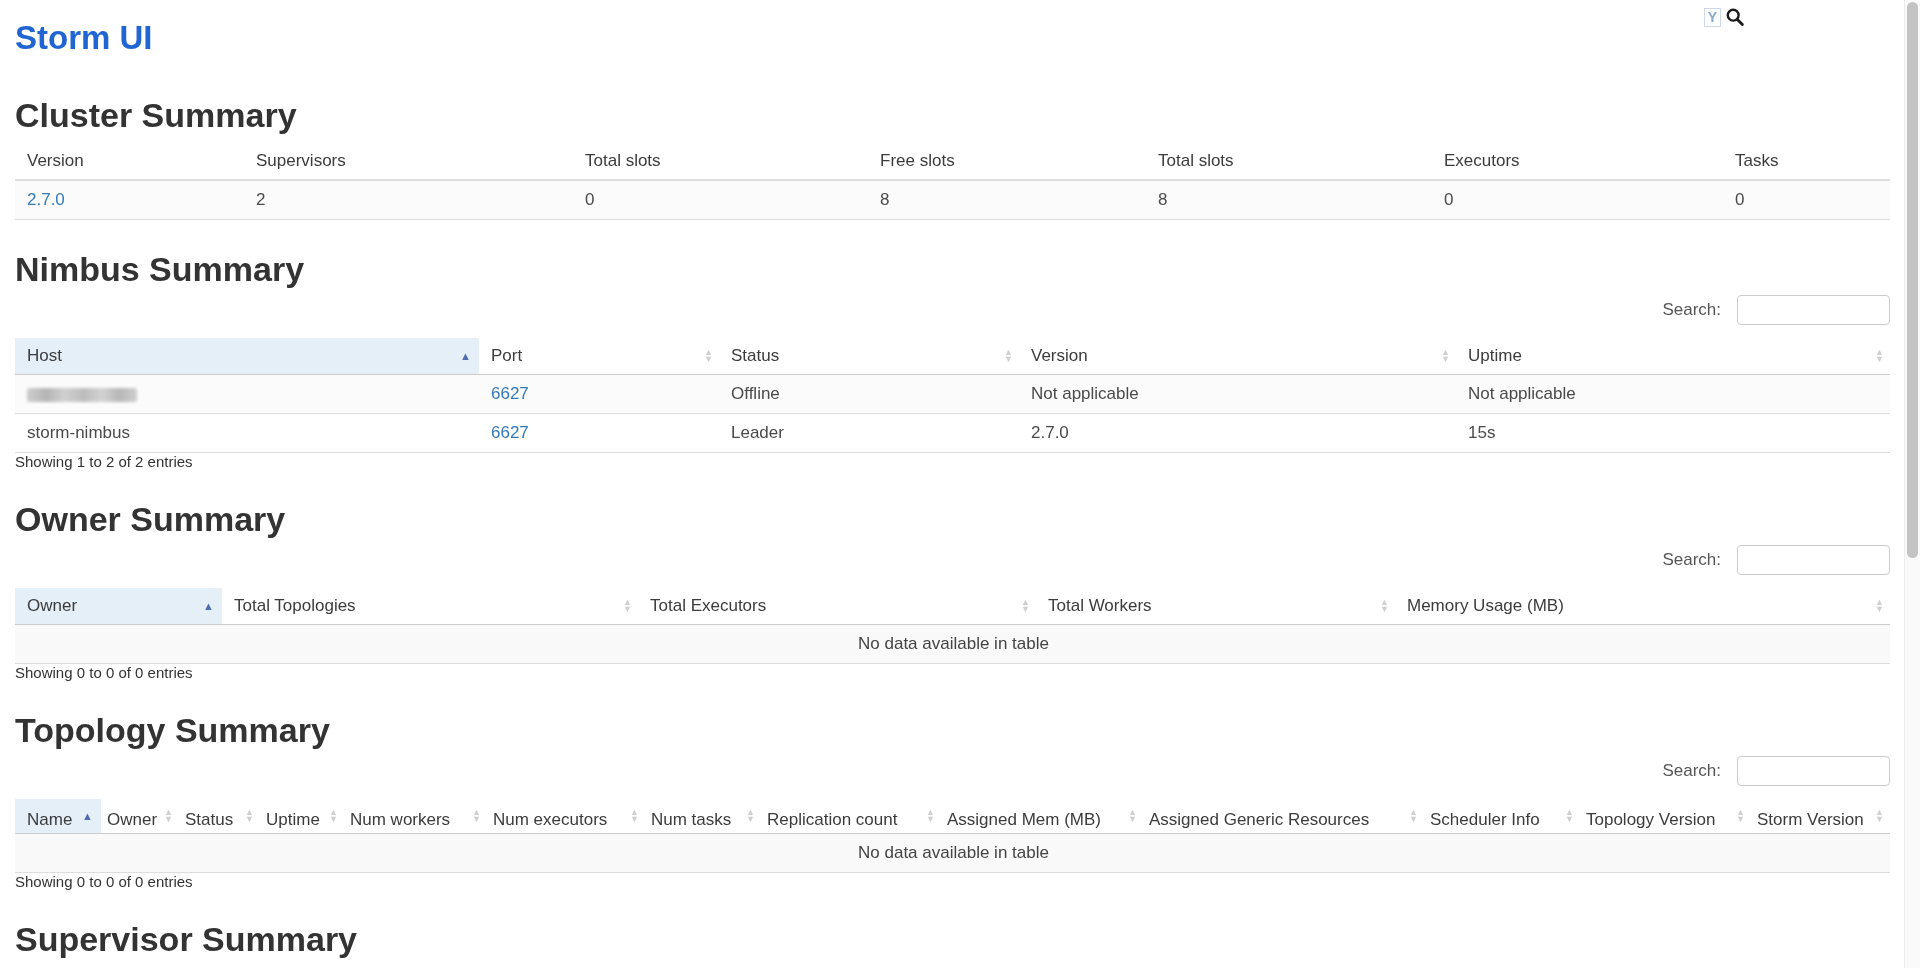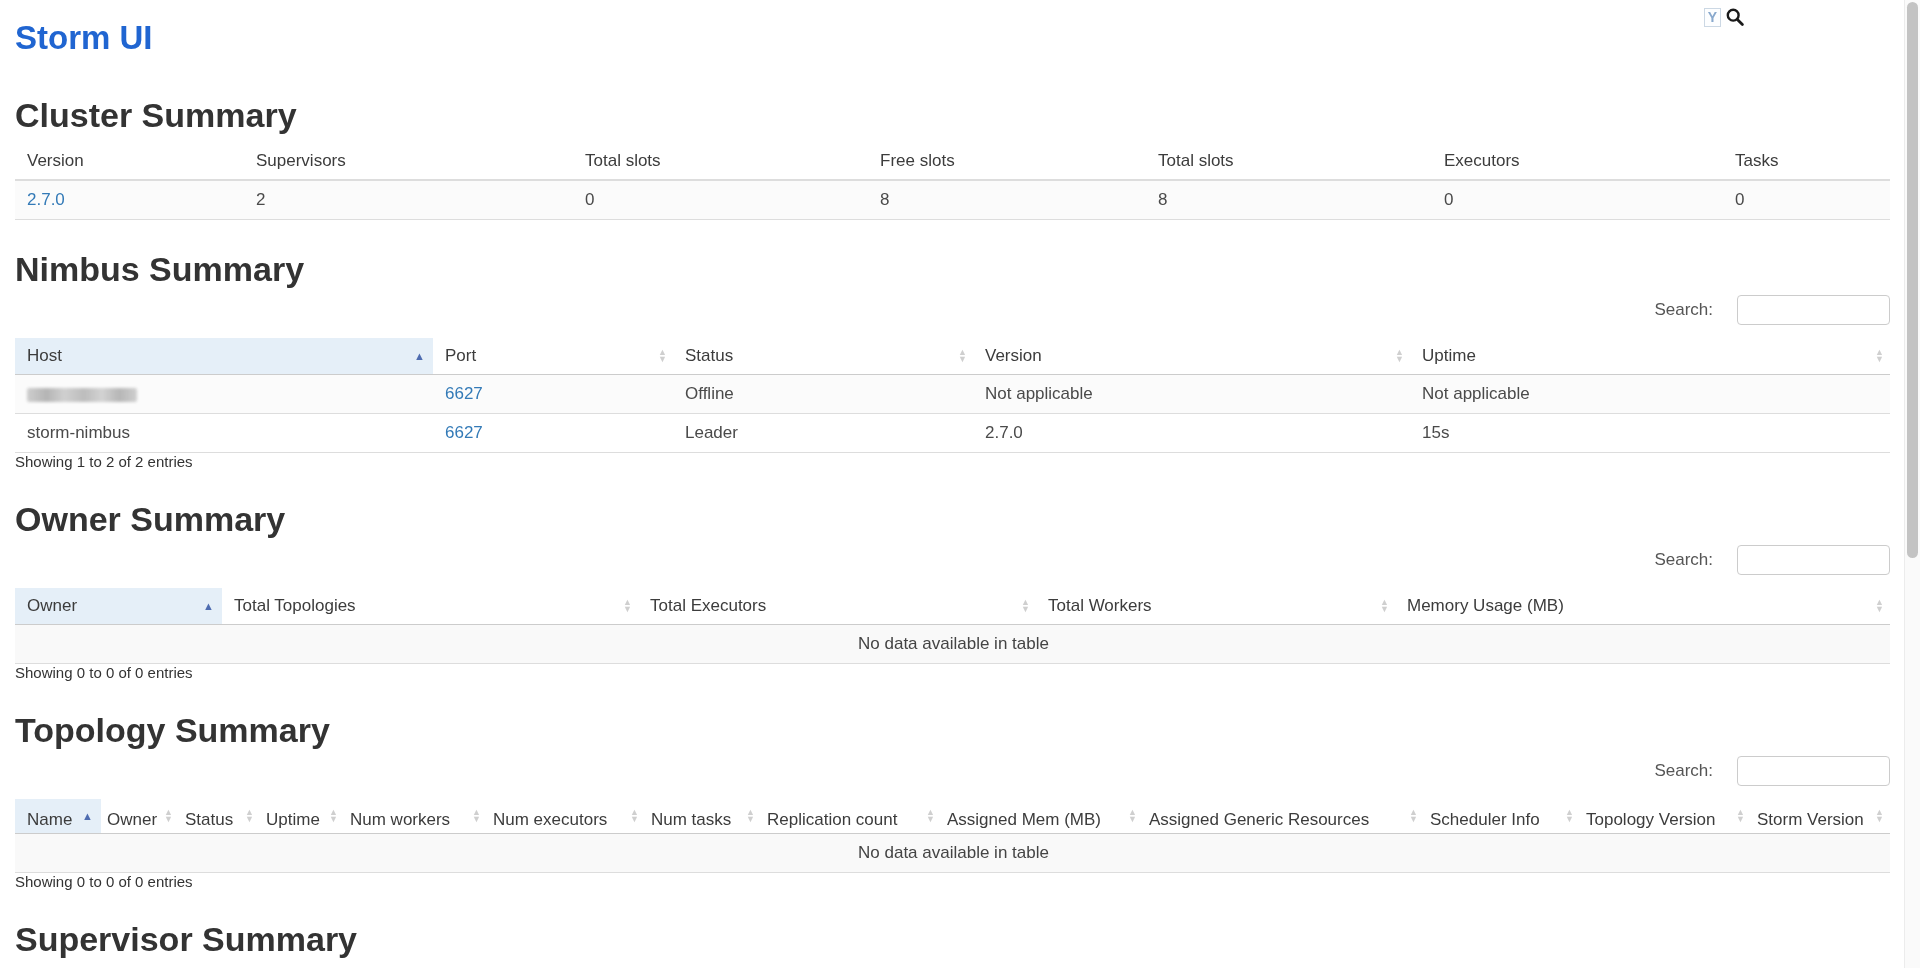--- a/index.html
+++ b/index.html
@@ -63,41 +63,41 @@
   td.no-data {
     background: #f9f9f9 !important; text-align: center; color: #444;
   }
 
   
   .tbl-cluster thead th { border-bottom: 2px solid #ddd; padding-right: 10px; }
   .tbl-cluster th:nth-child(1){width:229px} .tbl-cluster th:nth-child(2){width:329px}
   .tbl-cluster th:nth-child(3){width:295px} .tbl-cluster th:nth-child(4){width:278px}
   .tbl-cluster th:nth-child(5){width:286px} .tbl-cluster th:nth-child(6){width:291px}
 
-  .tbl-nimbus th:nth-child(1){width:418px} .tbl-nimbus th:nth-child(2){width:240px}
+  .tbl-nimbus th:nth-child(1){width:464px} .tbl-nimbus th:nth-child(2){width:240px}
   .tbl-nimbus th:nth-child(3){width:300px} .tbl-nimbus th:nth-child(4){width:437px}
 
   .tbl-owner th:nth-child(1){width:207px} .tbl-owner th:nth-child(2){width:416px}
   .tbl-owner th:nth-child(3){width:398px} .tbl-owner th:nth-child(4){width:359px}
 
   .tbl-topology th { padding: 8px 17px 0 6px; }
   .tbl-topology th:first-child { padding-left: 12px; }
   .tbl-topology th:nth-child(1){width:86px}  .tbl-topology th:nth-child(2){width:78px}
   .tbl-topology th:nth-child(3){width:81px}  .tbl-topology th:nth-child(4){width:84px}
   .tbl-topology th:nth-child(5){width:143px} .tbl-topology th:nth-child(6){width:158px}
   .tbl-topology th:nth-child(7){width:116px} .tbl-topology th:nth-child(8){width:180px}
   .tbl-topology th:nth-child(9){width:202px} .tbl-topology th:nth-child(10){width:281px}
   .tbl-topology th:nth-child(11){width:156px} .tbl-topology th:nth-child(12){width:171px}
 
   
   .search {
     display: flex; justify-content: flex-end; align-items: center;
     margin: 4px 0 13px 0;
   }
-  .search label { font-size: 17px; color: #555; margin-right: 24px; }
+  .search label { font-size: 17px; color: #555; margin-right: 16px; }
   .search input {
     width: 153px; height: 30px; border: 1px solid #ccc; border-radius: 4px;
     padding: 4px 8px; font-size: 15px; font-family: "Liberation Sans", sans-serif;
     outline: none; background: #fff;
   }
 
   .info { font-size: 15px; color: #333; }
 
   .redacted {
     display: inline-block; width: 110px; height: 14px; vertical-align: middle;

